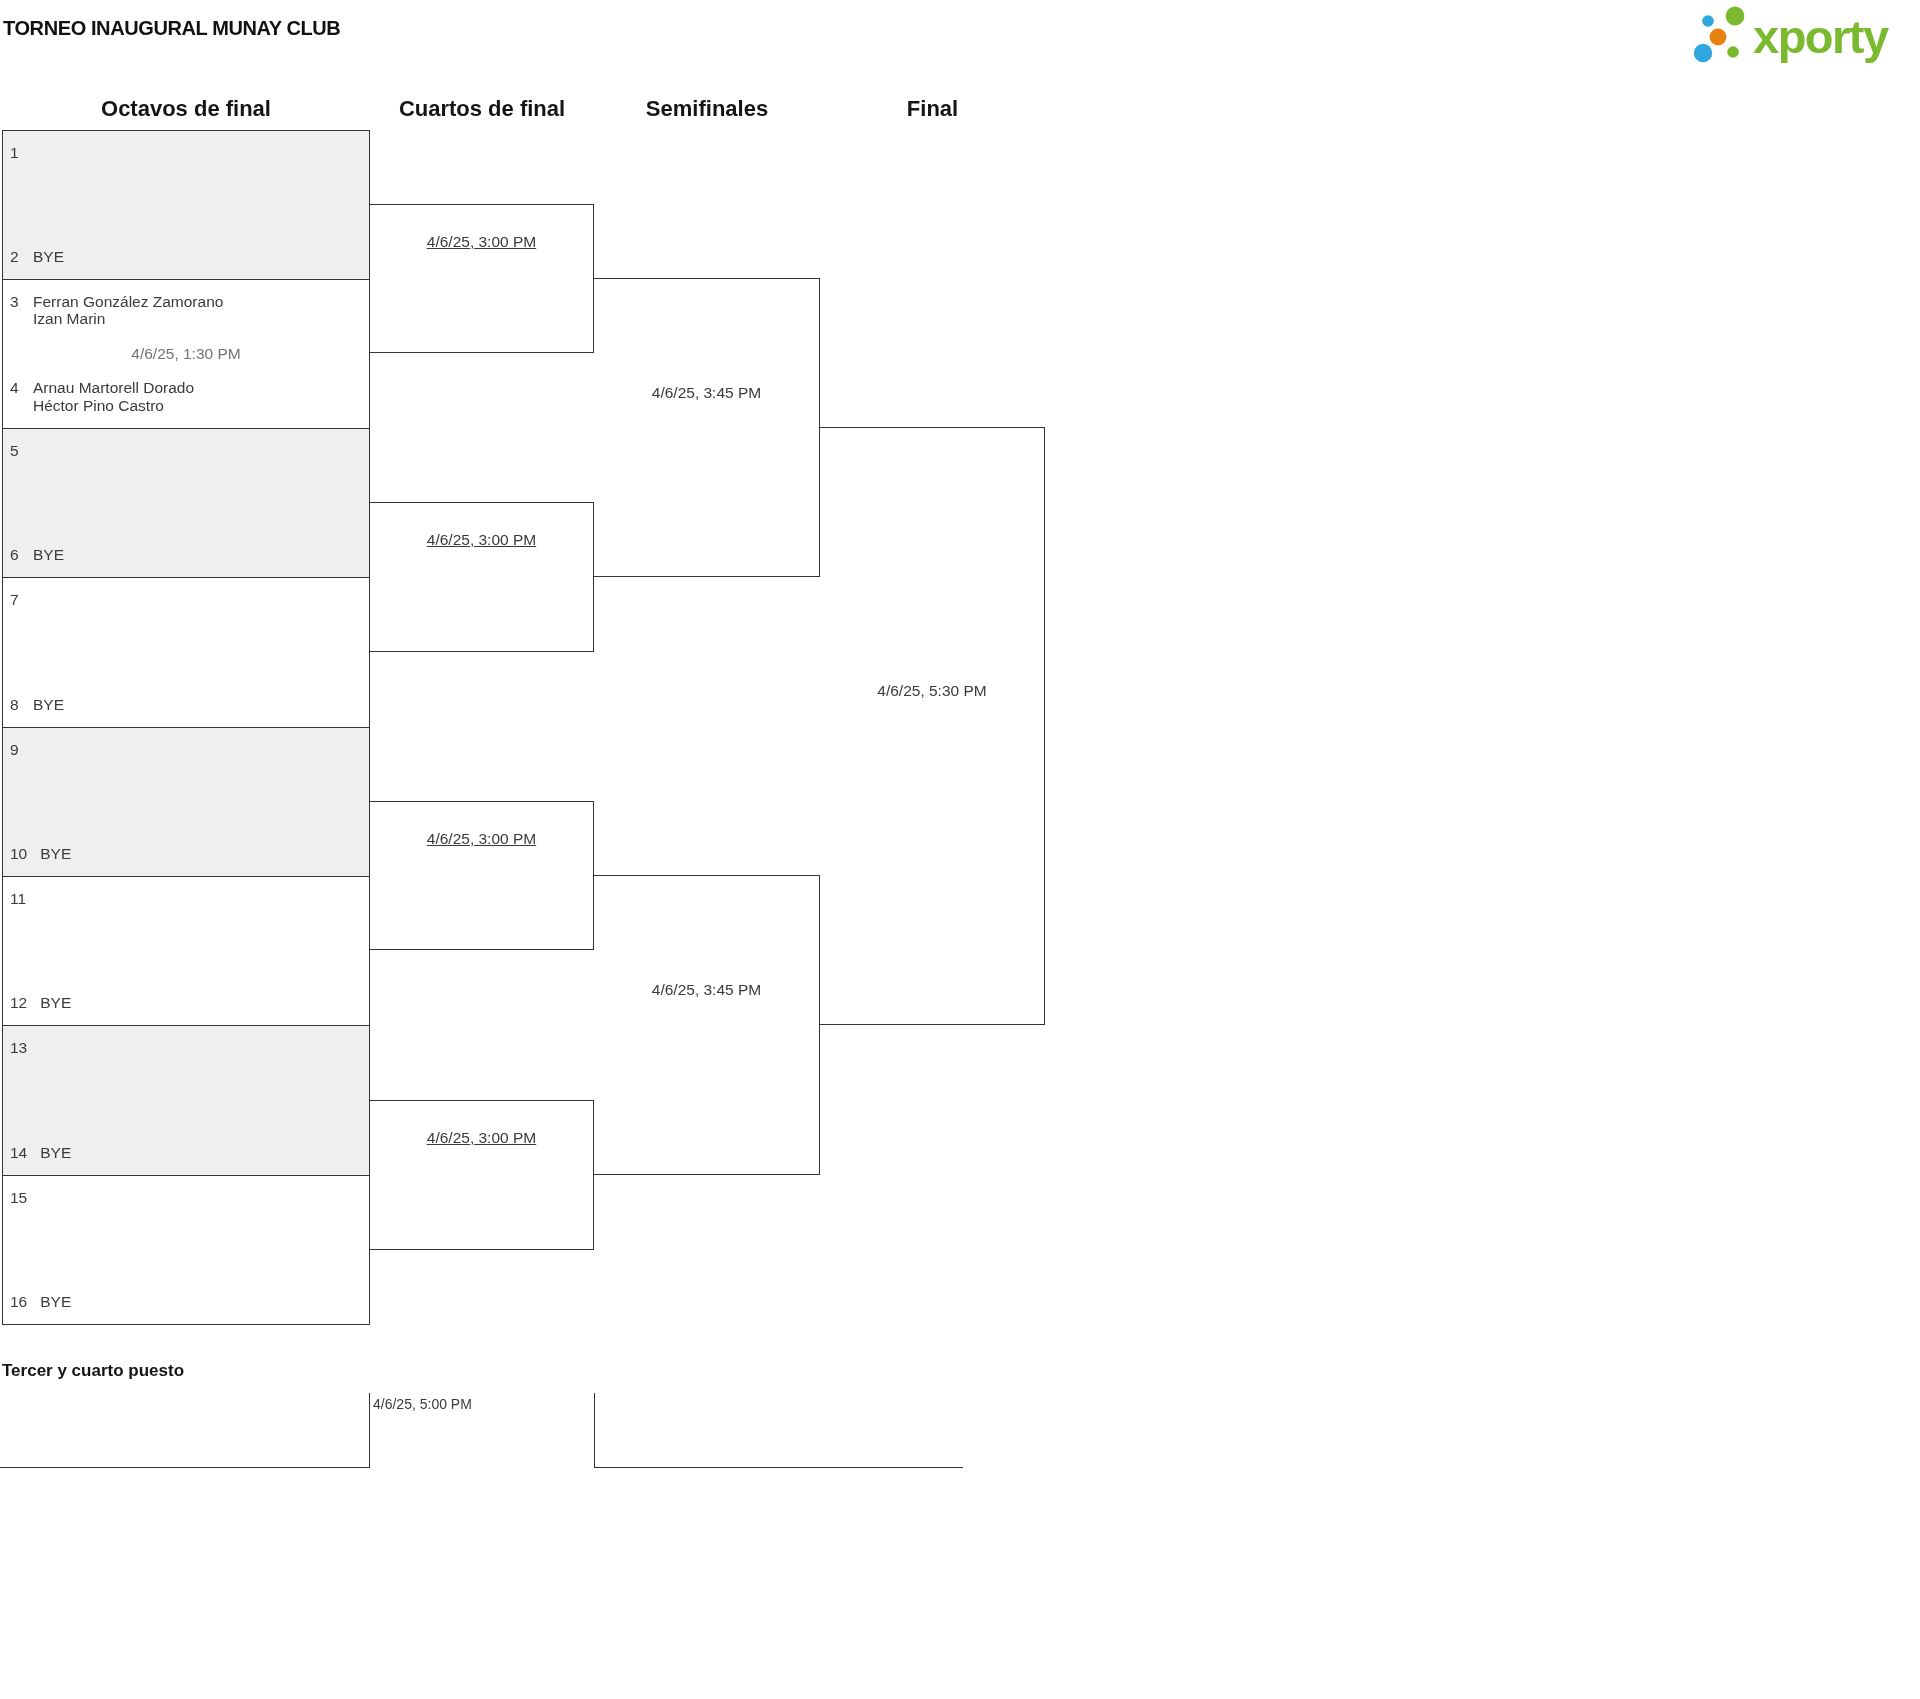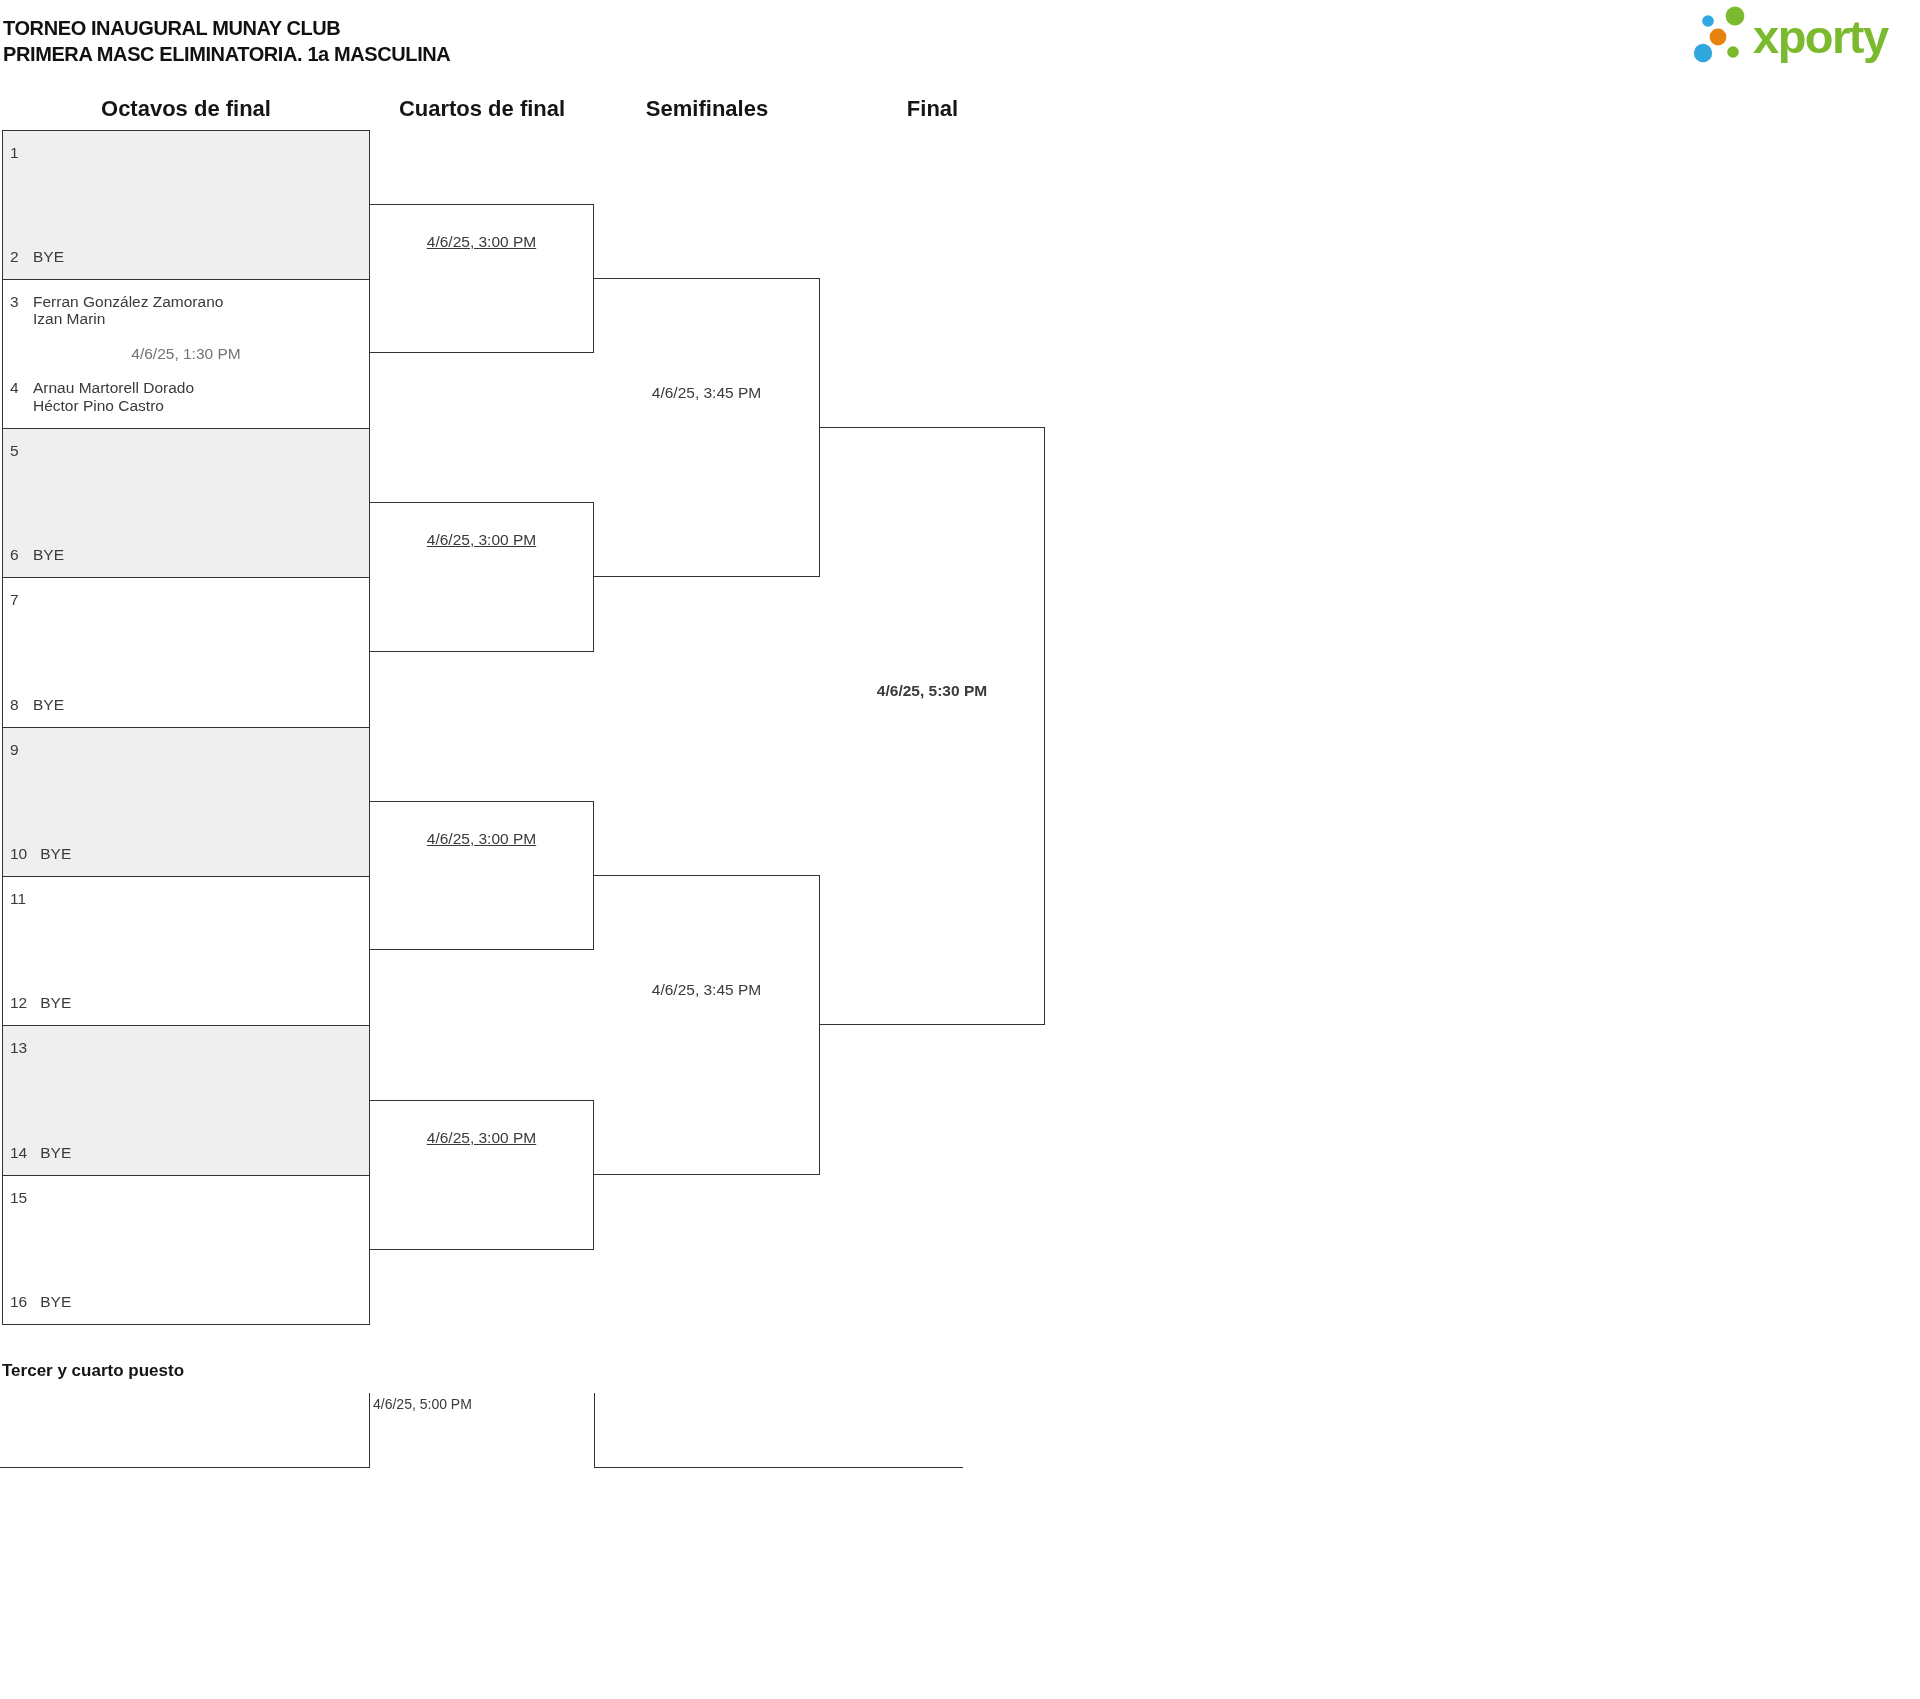--- a/index.html
+++ b/index.html
@@ -111,21 +111,21 @@
   #qf1 { left: 370px; width: 224px; top: 204px;  height: 149px; }
   #qf2 { left: 370px; width: 224px; top: 502px;  height: 150px; }
   #qf3 { left: 370px; width: 224px; top: 801px;  height: 149px; }
   #qf4 { left: 370px; width: 224px; top: 1100px; height: 150px; }
   .qf .rtime { top: 28px; text-decoration: underline; }
 
   #sf1 { left: 594px; width: 226px; top: 278px; height: 299px; }
   #sf2 { left: 594px; width: 226px; top: 875px; height: 300px; }
   .sf .rtime { top: 105px; }
 
-  #fin { left: 820px; width: 225px; top: 427px; height: 598px; font-weight: bold; }
+  #fin { left: 820px; width: 225px; top: 427px; height: 598px; }
   .fin .rtime { top: 254px; }
 
   
   #tp-label {
     position: absolute;
     left: 2px; top: 1361px;
     font-size: 17px;
     font-weight: 700;
     color: #151515;
     white-space: nowrap;
@@ -154,21 +154,20 @@
     white-space: nowrap;
   }
 </style>
 </head>
 <body>
 
 <div id="canvas">
 
   <div class="title">
     <div>TORNEO INAUGURAL MUNAY CLUB</div>
-    <div>PRIMERA MASC ELIMINATORIA. 1a MASCULINA</div>
   </div>
 
   <div class="logo">
     <svg width="245" height="72" viewBox="0 0 245 72">
       <circle cx="33" cy="21" r="5.8" fill="#31a7e0"></circle>
       <circle cx="60" cy="16" r="9.4" fill="#7bba2e"></circle>
       <circle cx="43" cy="37" r="8.4" fill="#e8820e"></circle>
       <circle cx="28" cy="53" r="9.2" fill="#31a7e0"></circle>
       <circle cx="58" cy="52" r="5.8" fill="#7bba2e"></circle>
       <text x="78" y="53" font-family="Liberation Sans, sans-serif" font-size="47" font-weight="bold" letter-spacing="-1.5" fill="#7bba2e">xporty</text>

